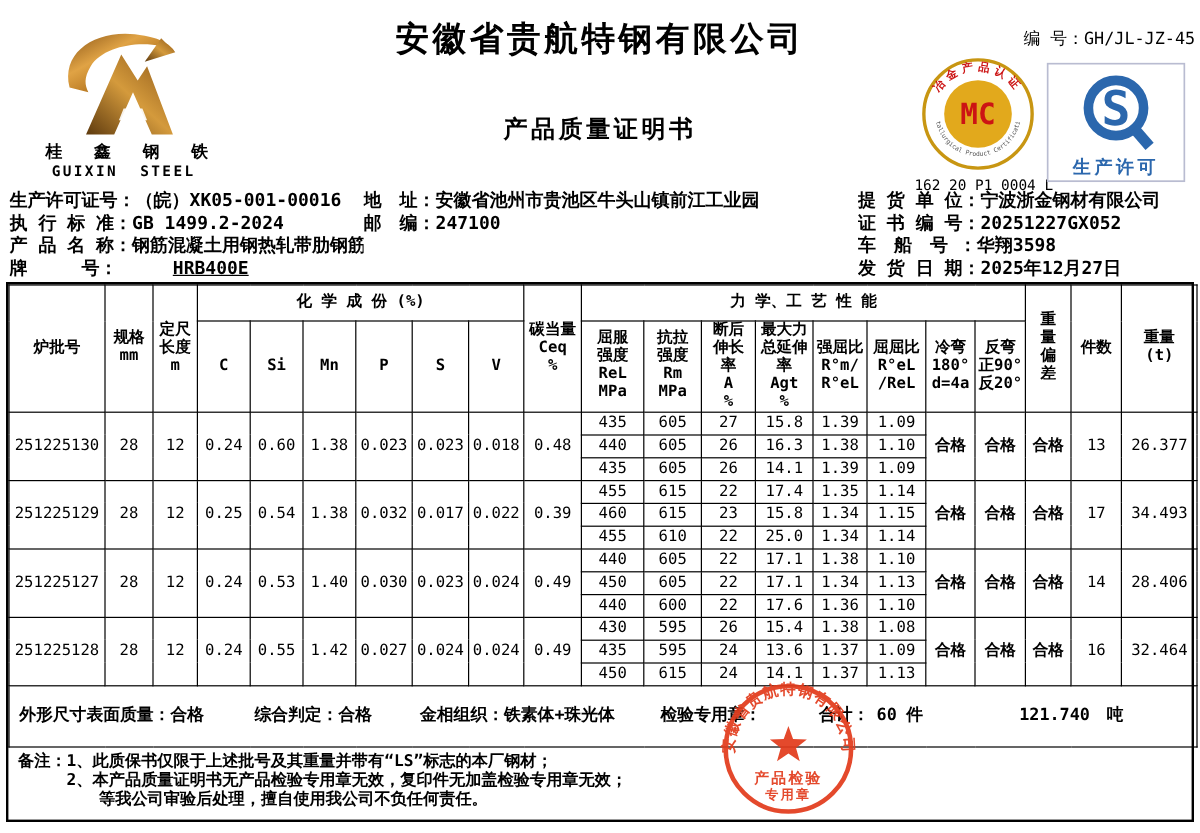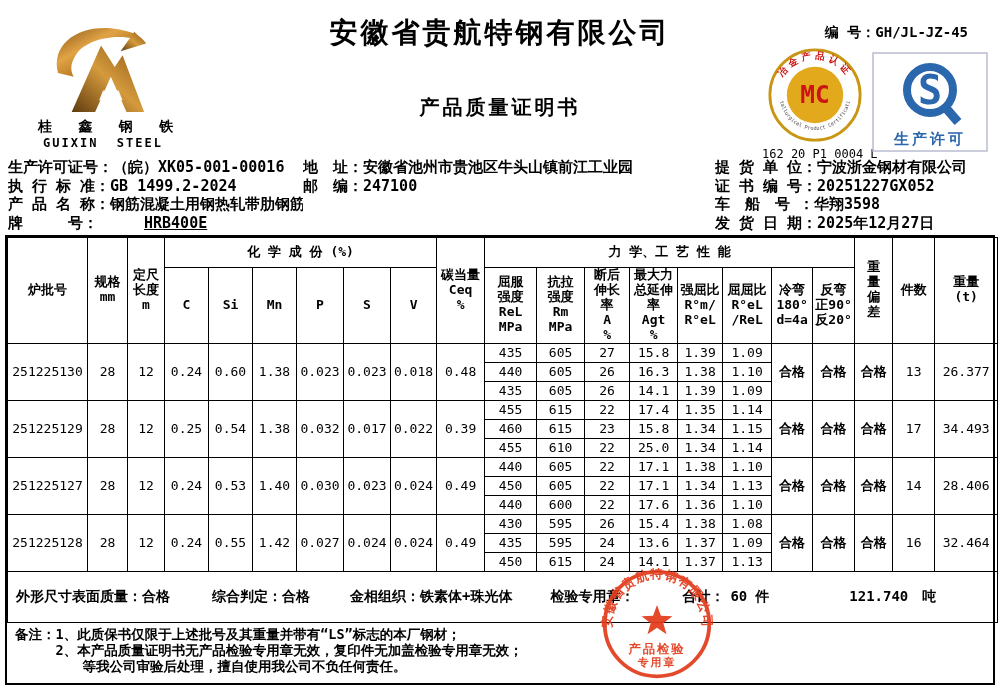--- a/index.html
+++ b/index.html
@@ -9,21 +9,21 @@
 
   
   .hdr { position:relative; height:154px; }
   .logo-wrap { position:absolute; left:38px; top:22px; width:130px; text-align:center; }
   .logo-cn { font-size:14px; font-weight:bold; letter-spacing:9px; white-space:pre; }
   .logo-en { font-size:12px; font-weight:bold; letter-spacing:2px; white-space:pre; }
   .company { position:absolute; left:0; right:0; top:14px; text-align:center;
     font-size:28px; letter-spacing:3px; font-weight:bold; }
   .doc-title { position:absolute; left:0; right:0; top:94px; text-align:center;
     font-size:20px; letter-spacing:3px; font-weight:bold; }
-  .cert-no { position:absolute; right:32px; top:24px; font-size:14px; font-weight:bold; white-space:pre;padding-left:45px; }
+  .cert-no { position:absolute; right:4px; top:24px; font-size:14px; font-weight:normal; white-space:pre;padding-left:45px; }
   .mc-wrap { position:absolute; left:762px; top:48px; width:106px; text-align:center; }
   .mc-code { font-size:12px; margin-top:1px; white-space:pre; }
   .qs-wrap { position:absolute; left:872px; top:52px; }
 
   
   .info { display:grid; grid-template-columns:295px 412px 285px; padding:4px 0 0 8px;
     font-size:15px; font-weight:bold; }
   .info .row { height:18.5px; line-height:18.5px; white-space:pre; overflow:hidden; }
   .info .lbl, .info .val { white-space:pre; }
   .indent { padding-left:46px;text-decoration:underline; }

